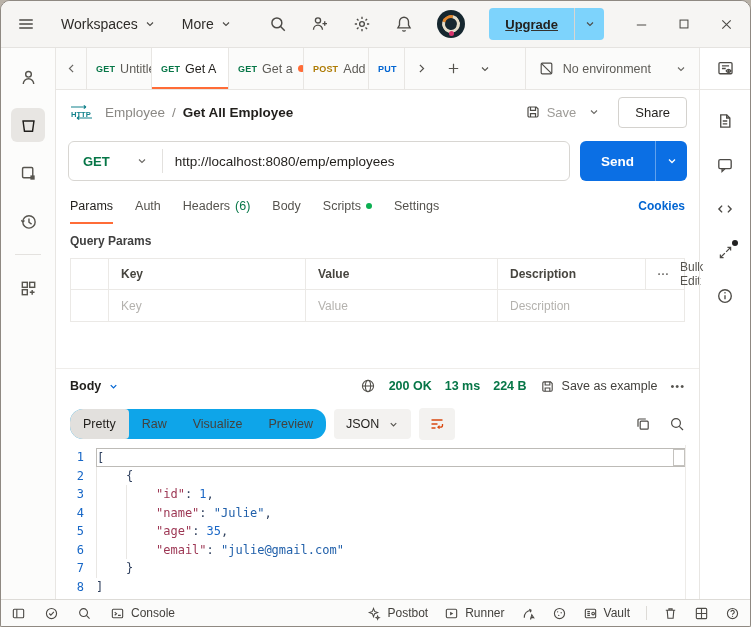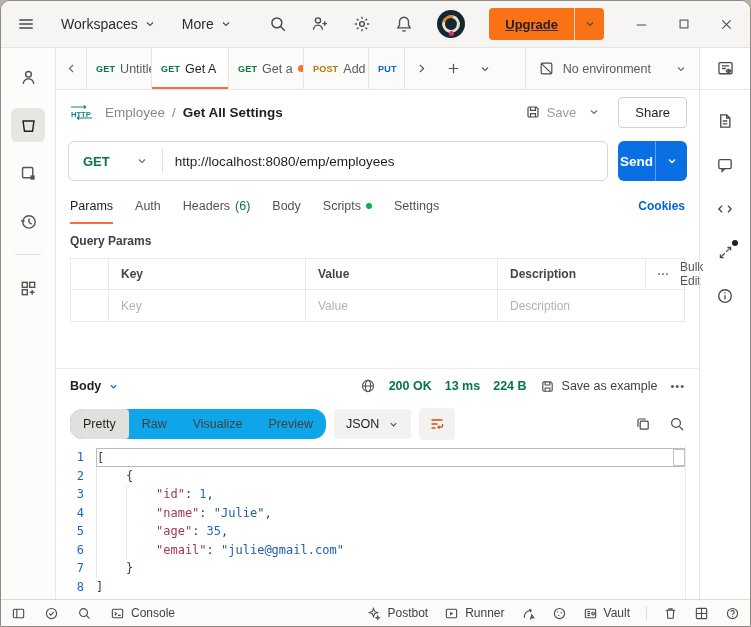--- a/index.html
+++ b/index.html
@@ -10,21 +10,21 @@
   
   .titlebar { background:#f6f5f3; border-bottom:1px solid #e5e3e0; display:flex; align-items:center; padding:0 16px; color:#35332f; }
   .tb-left { display:flex; align-items:center; gap:26px; }
   .tb-menu-item { display:flex; align-items:center; gap:6px; font-size:14px; color:#2e2c29; cursor:default; }
   .tb-right { margin-left:auto; display:flex; align-items:center; gap:24px; }
   .icon { color:#4d4b47; display:inline-flex; }
   .icon svg { display:block; }
   .avatar { width:28px; height:28px; border-radius:50%; background:#16272f; position:relative; }
   .avatar::before { content:''; position:absolute; inset:5px; border-radius:50%; border:3px solid #e4ddc9; border-top-color:#e2872f; transform:rotate(-30deg); }
   .avatar::after { content:''; position:absolute; left:12px; bottom:2px; width:5px; height:5px; border-radius:50%; background:#d6336c; }
-  .upgrade-group { display:flex; align-items:stretch; background:#f97316; border-radius:4px; overflow:hidden; height:32px;text-decoration:underline; }
+  .upgrade-group { display:flex; align-items:stretch; background:#7dd3fc; border-radius:4px; overflow:hidden; height:32px;text-decoration:underline; }
   .upgrade-main { padding:0 16px; display:flex; align-items:center; font-size:13px; font-weight:600; color:#23221f; }
   .upgrade-caret { width:30px; display:flex; align-items:center; justify-content:center; border-left:1px solid #d9d6d2; color:#4d4b47; }
   .win-controls { display:flex; align-items:center; gap:28px; margin-left:6px; color:#3f3d3a; }
 
   
   .main { display:grid; grid-template-columns:55px 1fr 51px; min-height:0; }
   .left-rail { border-right:1px solid #e8e6e3; display:flex; flex-direction:column; align-items:center; padding-top:12px; gap:14px; background:#fcfcfb; }
   .rail-btn { width:34px; height:34px; display:flex; align-items:center; justify-content:center; border-radius:6px; color:#57554f; }
   .rail-btn.active { background:#e8e6e3; color:#211f1c; }
   .rail-divider { width:26px; border-top:1px solid #e4e2df; margin:2px 0; }
@@ -68,21 +68,21 @@
 
   
   .url-row { height:54px; display:flex; align-items:center; padding:0 12px; gap:10px; }
   .url-box { flex:1; height:40px; border:1px solid #d8d6d2; border-radius:6px; display:flex; align-items:center; background:#fff; min-width:0; }
   .method-select { display:flex; align-items:center; gap:26px; padding:0 14px; }
   .method-label { font-size:13px; font-weight:700; color:#067647; }
   .method-caret { color:#6b6965; }
   .url-divider { width:1px; align-self:stretch; margin:7px 0; background:#e3e1de; }
   .url-input { flex:1; border:0; outline:none; font-size:13.5px; color:#211f1c; padding:0 12px; font-family:"Liberation Sans",sans-serif; background:transparent; min-width:0; }
   .send-group { display:flex; height:40px; border-radius:6px; overflow:hidden; flex:none; }
-  .send-main { background:#0b6fe4; color:#fff; font-size:13.5px; font-weight:600; display:flex; align-items:center; padding:0 2px; }
+  .send-main { background:#0b6fe4; color:#fff; font-size:13.5px; font-weight:600; display:flex; align-items:center; padding:0 21px; }
   .send-caret { background:#0b6fe4; color:#fff; width:32px; display:flex; align-items:center; justify-content:center; border-left:1px solid rgba(255,255,255,.35); }
 
   
   .reqtabs-row { height:36px; display:flex; align-items:center; padding:0 14px; gap:22px; font-size:12.5px; color:#55534e; }
   .reqtab { position:relative; display:flex; align-items:center; gap:5px; height:100%; }
   .reqtab.active { color:#211f1c; }
   .reqtab.active::after { content:''; position:absolute; left:0; right:0; bottom:0; height:2px; background:#ff6c37; }
   .reqtab-count { color:#067647; }
   .reqtab-dot { width:6px; height:6px; border-radius:50%; background:#0caf52; }
   .cookies-link { margin-left:auto; color:#0265d2; font-size:12px; font-weight:600; }
@@ -326,21 +326,21 @@
       <div class="crumb-row">
         <span class="http-badge">
           <svg width="27" height="17" viewBox="0 0 27 17" fill="none">
               <path d="M3 3h15m0 0l-2.2-1.6M18 3l-2.2 1.6" stroke="#13828c" stroke-width="1.1"></path>
               <text x="3" y="12.5" font-family="Liberation Sans,sans-serif" font-size="7.6" font-weight="bold" fill="#13828c">HTTP</text>
               <path d="M24 14H9m0 0l2.2-1.6M9 14l2.2 1.6" stroke="#13828c" stroke-width="1.1"></path>
             </svg>
         </span>
         <span class="crumb-col">Employee</span>
         <span class="crumb-sep">/</span>
-        <span class="crumb-req">Get All Settings</span>
+        <span class="crumb-req">Get All Employee</span>
         <span class="crumb-actions">
           <span class="save-btn">
             <span class="icon">
                 <svg width="16" height="16" viewBox="0 0 16 16" fill="none" stroke="currentColor" stroke-width="1.2">
                   <path d="M3 4.2A1.2 1.2 0 0 1 4.2 3h7L13 4.8v7A1.2 1.2 0 0 1 11.8 13H4.2A1.2 1.2 0 0 1 3 11.8z"></path>
                   <path d="M5.5 3v3.4h5V3M5.5 13V9.6h5V13"></path>
                 </svg>
               </span>
             <span>Save</span>
           </span>

